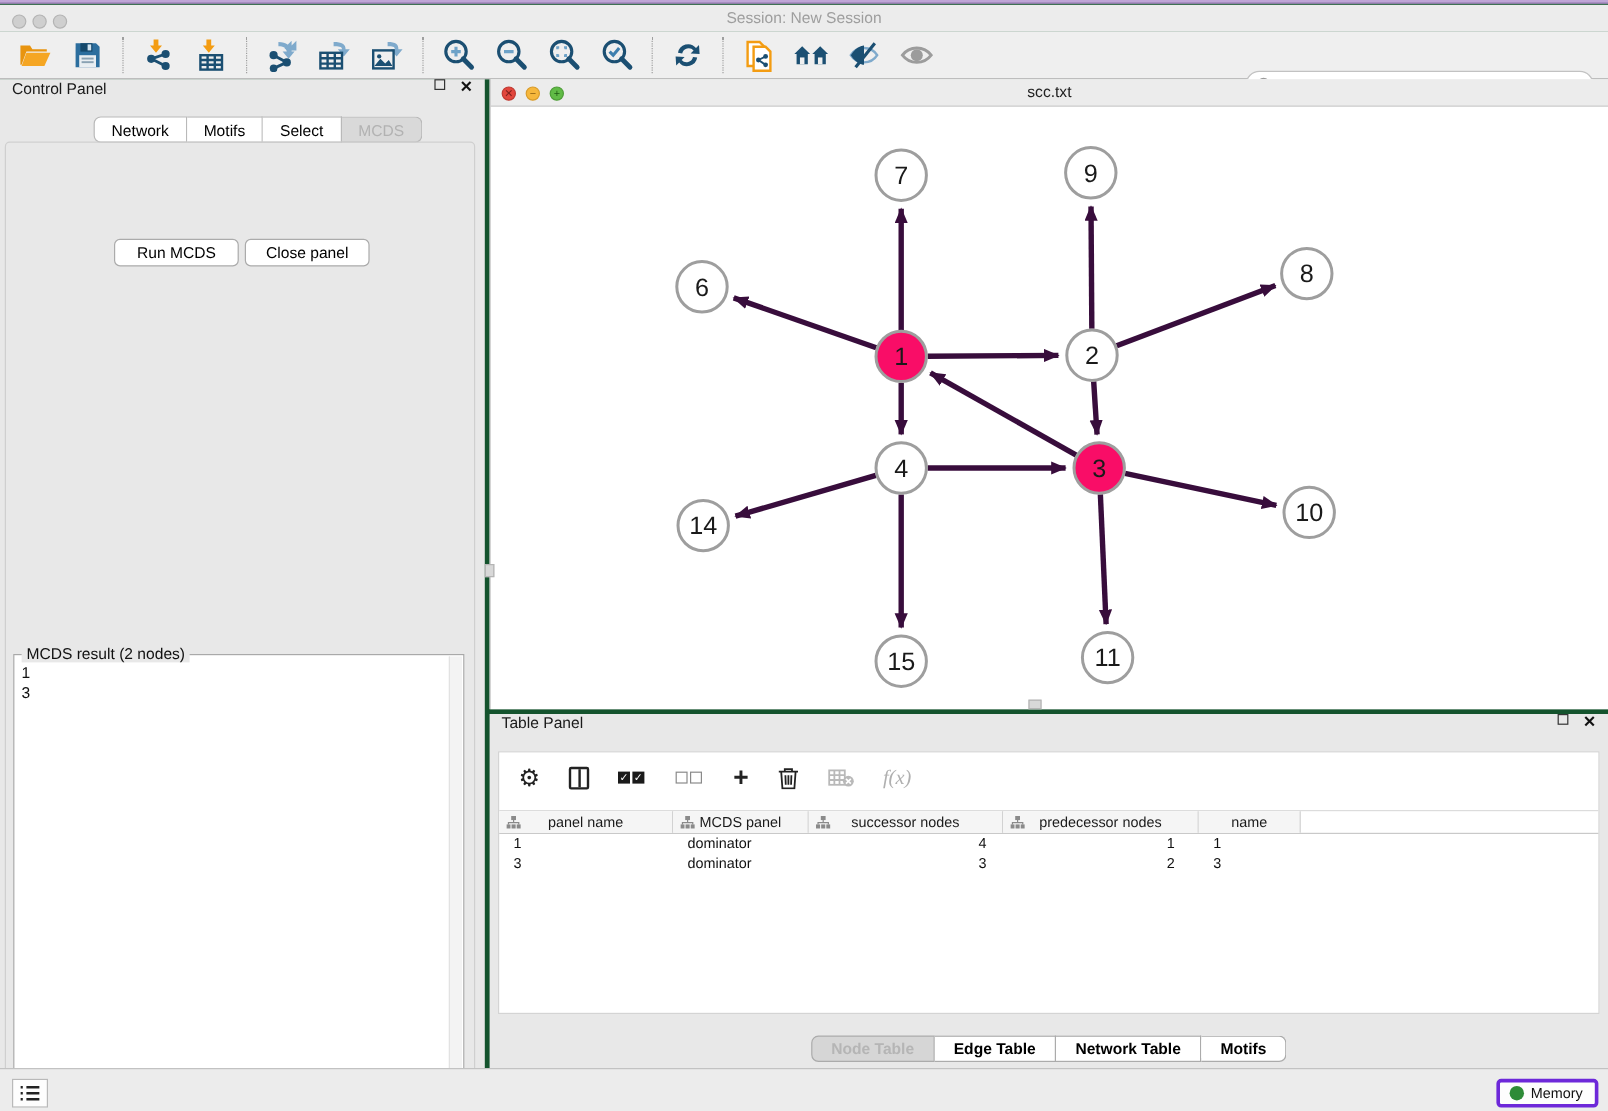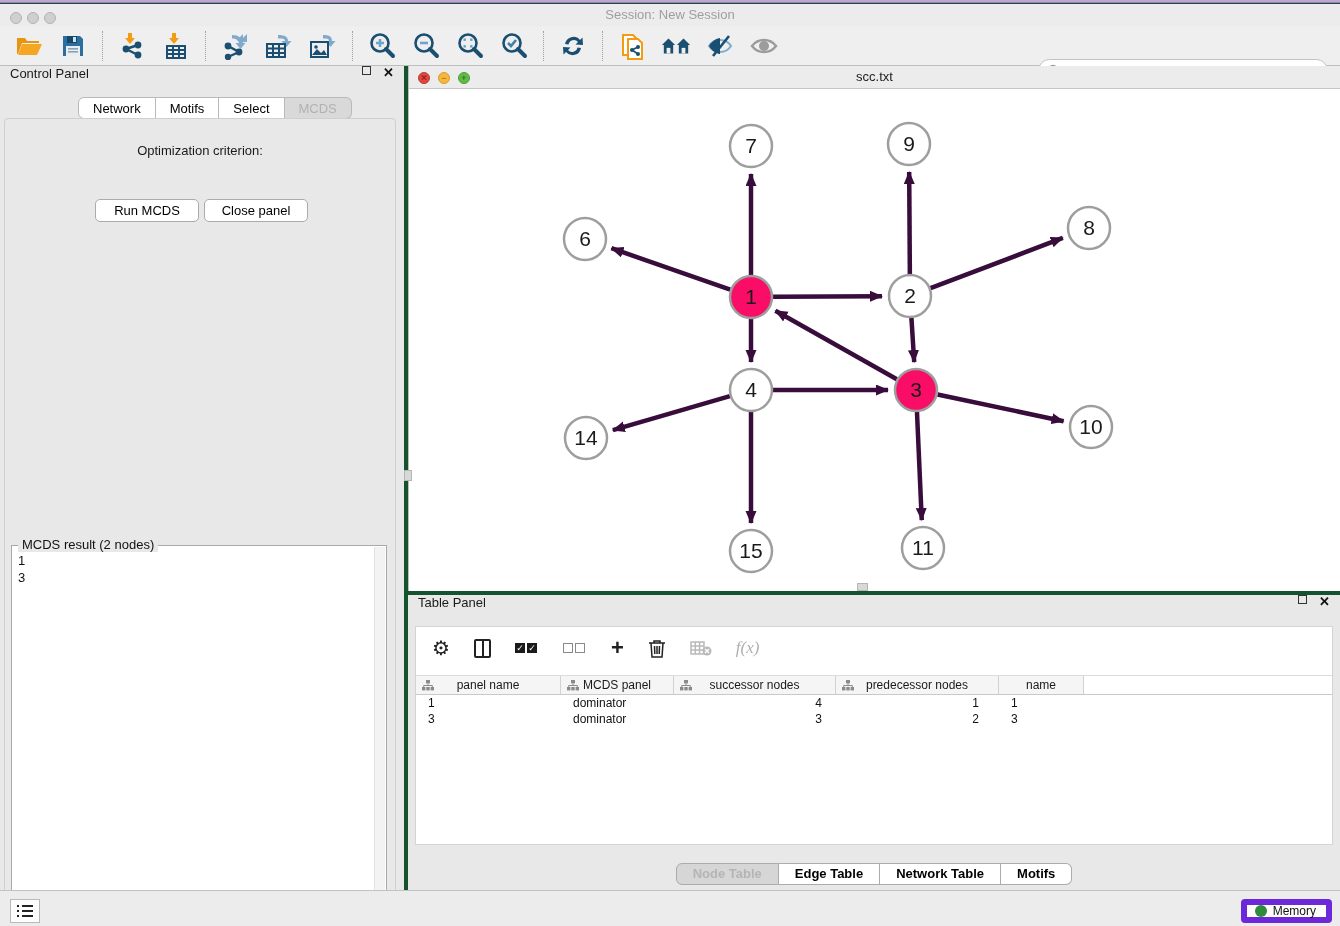--- a/index.html
+++ b/index.html
@@ -104,21 +104,21 @@
     background:#fff; border:1px solid #ababab; border-left:none; cursor:pointer; }
   .tp-tab:first-child { border-left:1px solid #ababab; border-radius:6px 0 0 6px; }
   .tp-tab:last-child { border-radius:0 6px 6px 0; }
   .tp-tab.active { background:#d6d6d6; color:#b5b5b5; }
 
   
   #statusbar { left:0; top:890px; width:1340px; height:36px; background:#ececec; border-top:1px solid #c2c2c2; }
   #task-btn { position:absolute; left:10px; top:8px; width:30px; height:24px; background:#fdfdfd;
     border:1px solid #b9b9b9; display:flex; align-items:center; justify-content:center; cursor:pointer; }
   #memory-btn { position:absolute; right:8px; top:8px; height:24px; padding:0 10px 0 8px; background:#fdfdfd;
-    border:6px solid #6d28d9; border-radius:4px; display:flex; align-items:center; gap:6px;
+    border:3px solid #6d28d9; border-radius:4px; display:flex; align-items:center; gap:6px;
     font-size:12px; color:#111; cursor:pointer; }
   #memory-dot { width:12px; height:12px; border-radius:50%; background:#2e8b37; }
 </style>
 </head>
 <body>
 
 <div id="app">
 
   <div id="desktop-strip" class="abs"></div>
   <div id="titlebar" class="abs">
@@ -289,21 +289,20 @@
       <span class="ph-float"></span>
       <span class="ph-close">✕</span>
     </div>
     <div id="cp-tabs">
         <div class="cp-tab">Network</div>
         <div class="cp-tab">Motifs</div>
         <div class="cp-tab">Select</div>
         <div class="cp-tab active">MCDS</div>
       </div>
     <div id="cp-body">
-      <div id="opt-label">Optimization criterion:</div>
       <div id="run-btn" class="cp-btn">Run MCDS</div>
       <div id="closepanel-btn" class="cp-btn">Close panel</div>
       <div id="result-box">
         <span id="result-legend">MCDS result (2 nodes)</span>
         <div id="result-text">1
 3</div>
         <div id="result-scroll"></div>
       </div>
     </div>
   </div>

